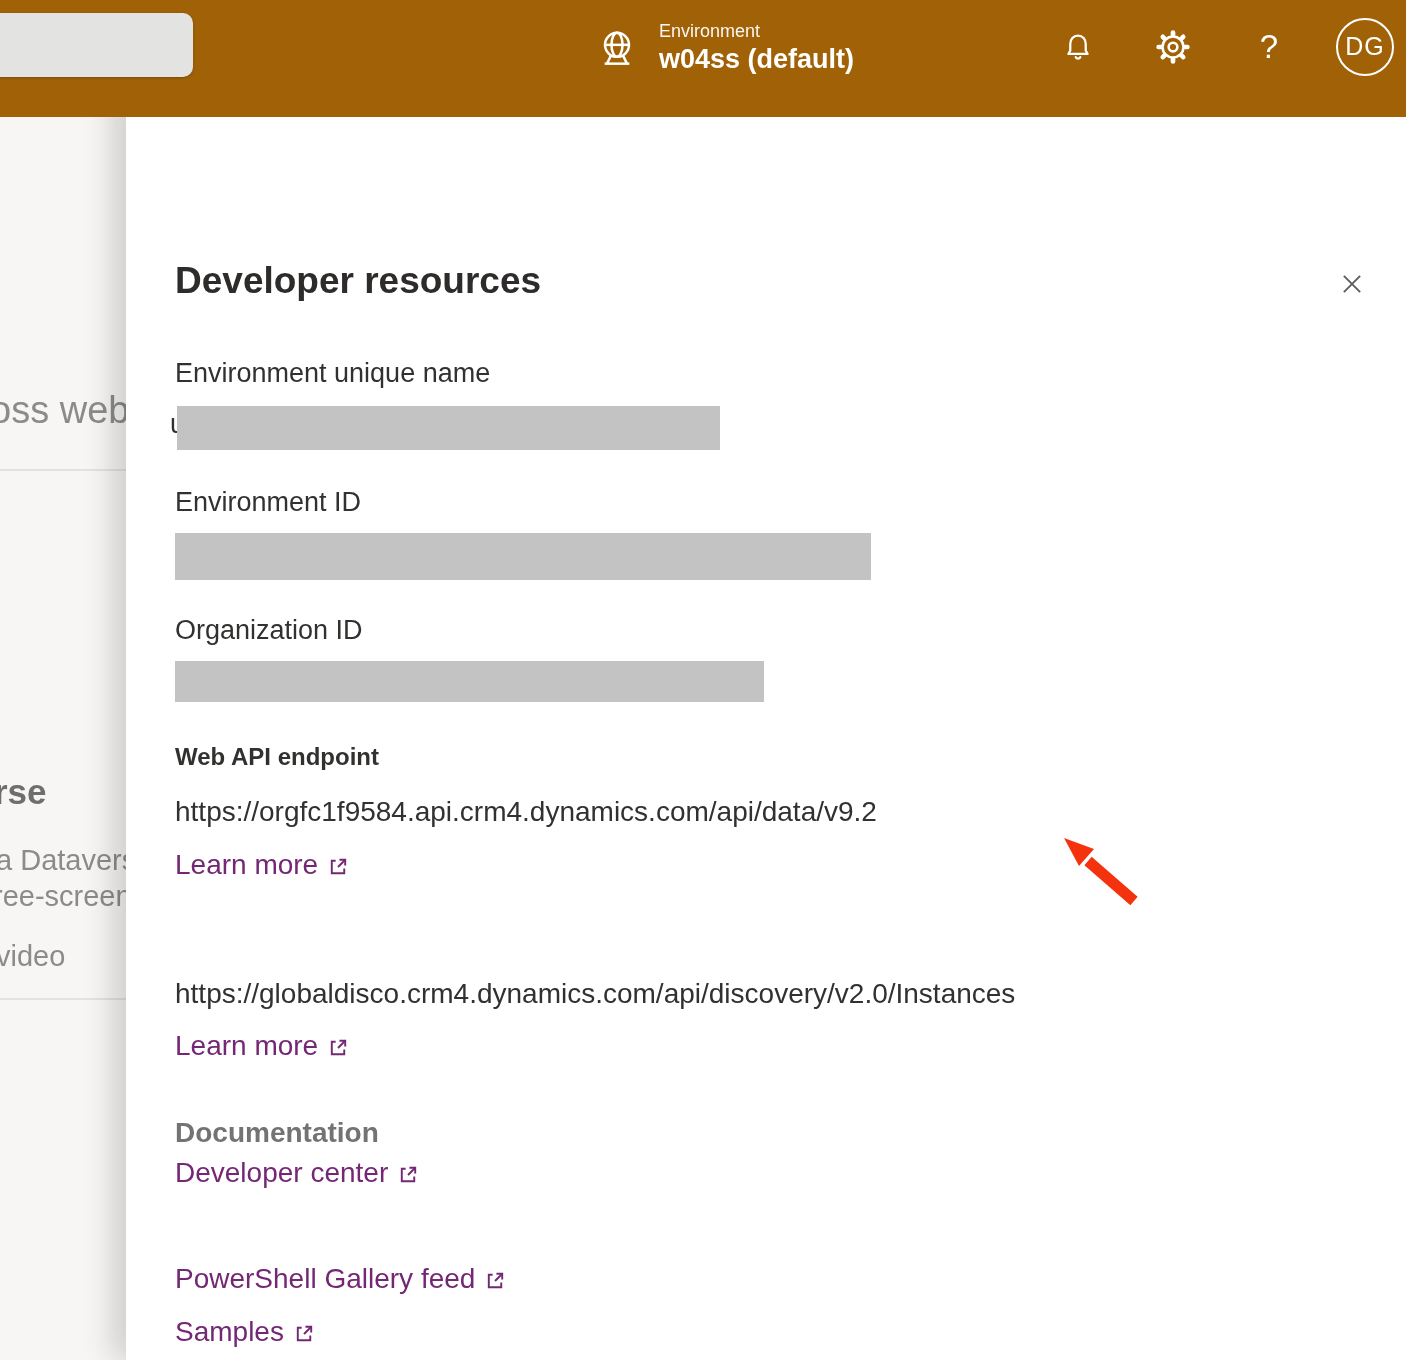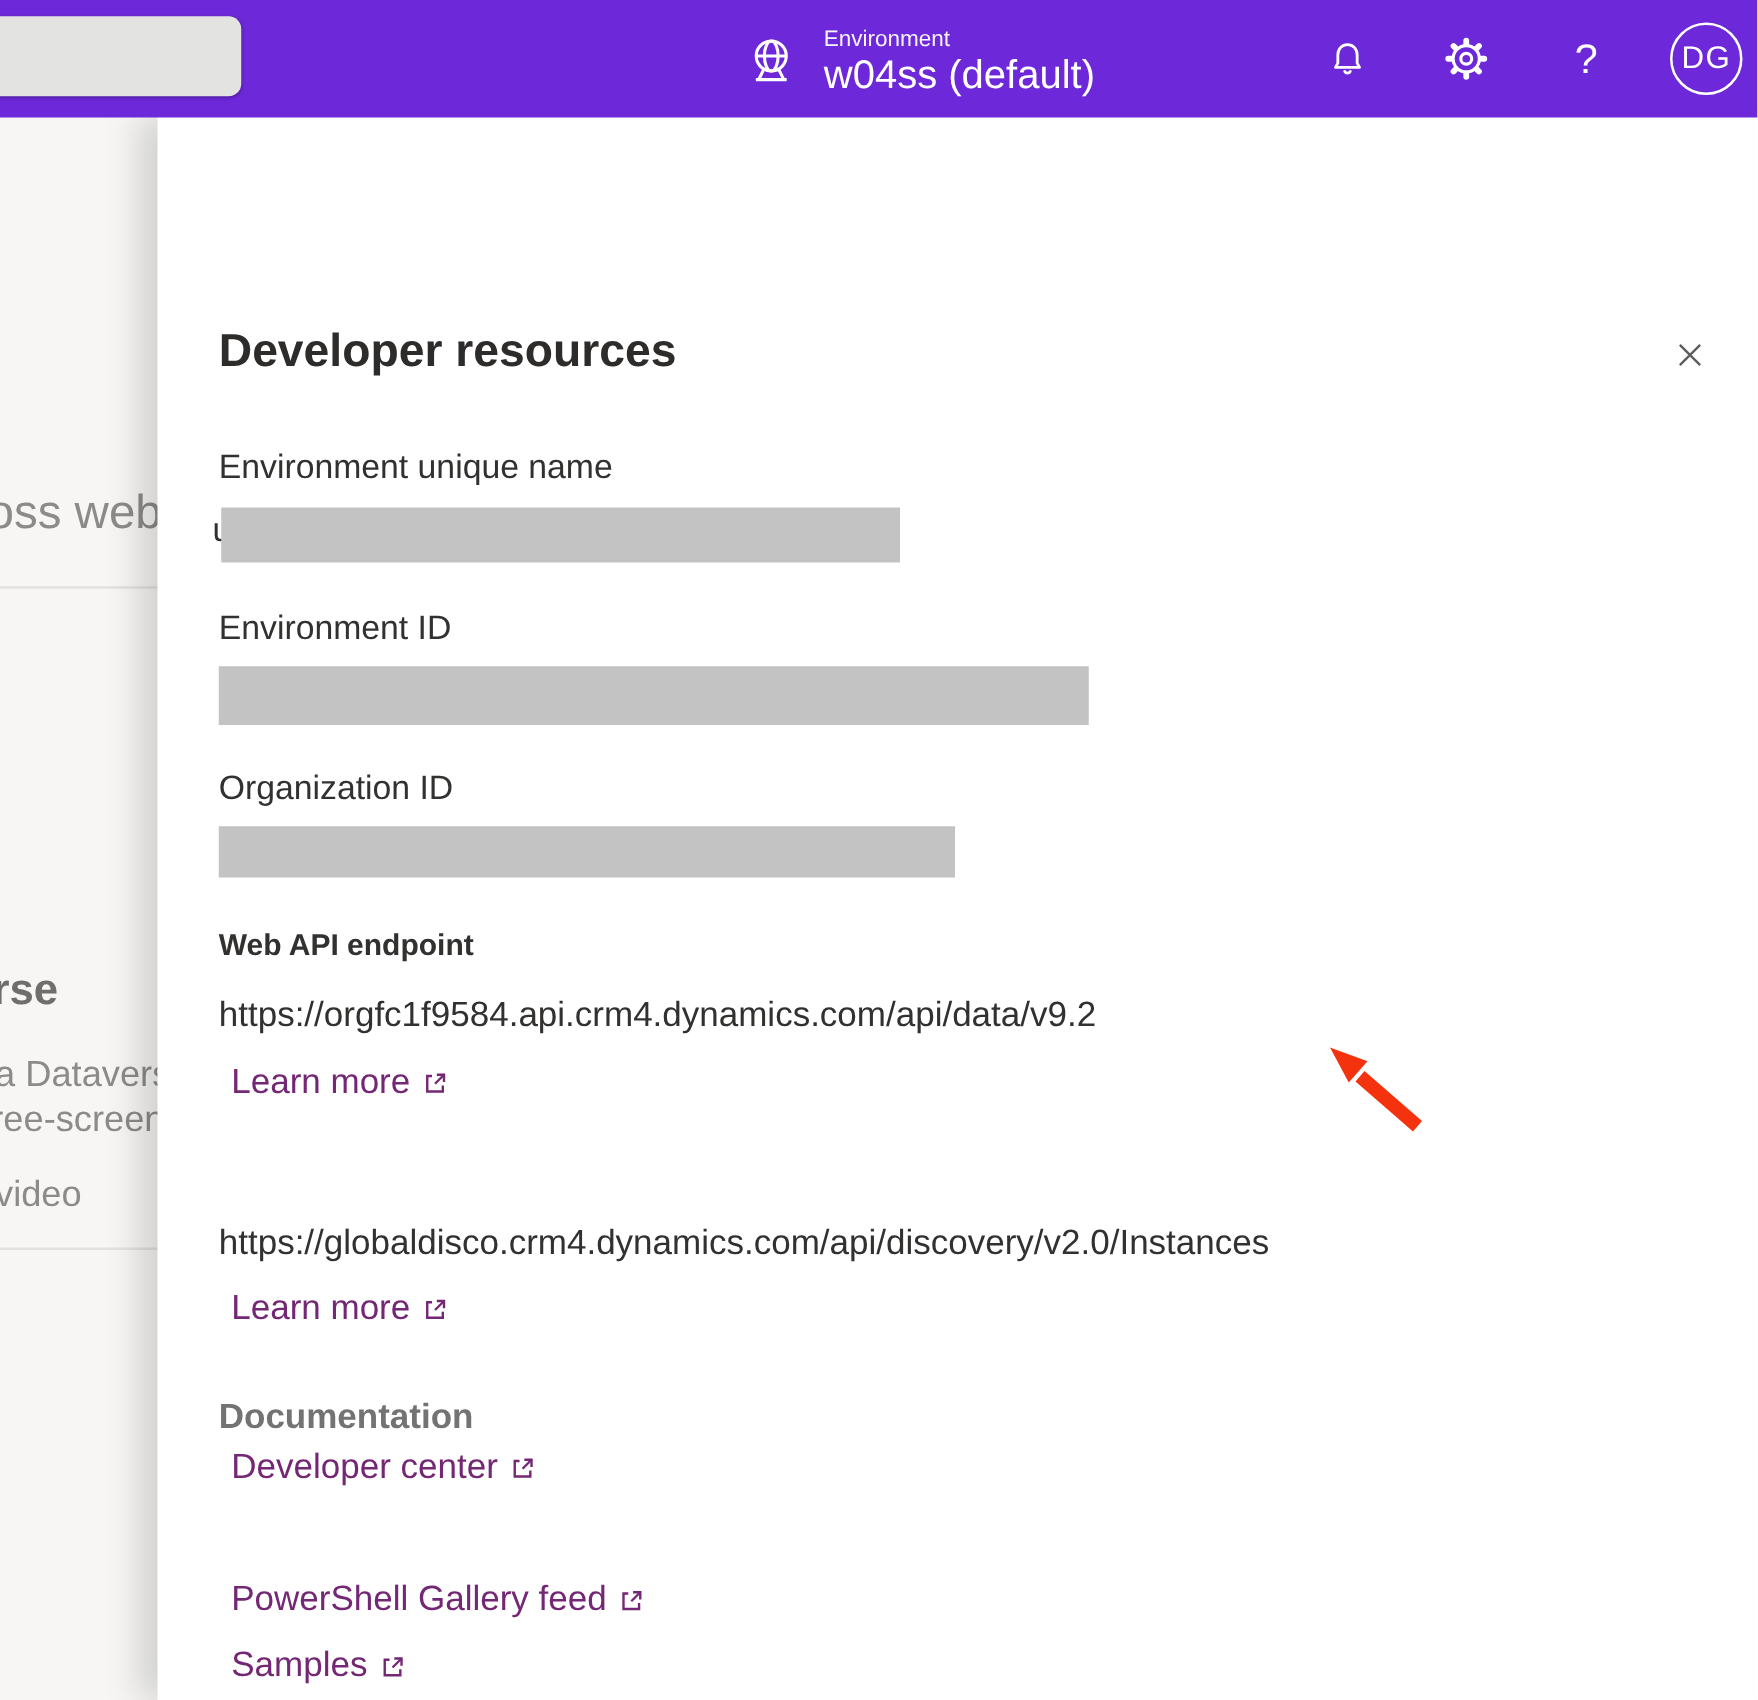--- a/index.html
+++ b/index.html
@@ -1,26 +1,26 @@
 <!DOCTYPE html>
 <html><head>
 <meta charset="utf-8">
 <style>
   * { margin:0; padding:0; box-sizing:border-box; }
   html,body { width:1406px; height:1360px; overflow:hidden; }
   body { font-family:"Liberation Sans","DejaVu Sans",sans-serif; background:#fff; position:relative; }
 
   
-  .topbar { position:absolute; left:0; top:0; width:1406px; height:94px; background:#6d28d9; z-index:30; }
+  .topbar { position:absolute; left:0; top:0; width:1406px; height:117px; background:#a16207; z-index:30; }
   .topbar-redacted { position:absolute; left:-22px; top:13px; width:215px; height:64px;
     background:#e3e3e1; border-radius:10px; box-shadow:0 1px 3px rgba(0,0,0,.25); }
   .env-group { position:absolute; left:597px; top:0; height:93px; display:flex; align-items:center; color:#fff; }
   .env-icon { width:40px; height:40px; margin-right:22px; margin-top:4px; }
   .env-label { font-size:18px; line-height:24px; font-weight:400; color:#ffffff; opacity:.95; }
-  .env-name { font-size:32px; line-height:32px; font-weight:400; color:#ffffff; }
+  .env-name { font-size:27px; line-height:32px; font-weight:700; color:#ffffff; }
   .tb-btn { position:absolute; top:0; height:93px; display:flex; align-items:center; justify-content:center;
     background:transparent; border:none; cursor:pointer; color:#fff; }
   .tb-bell { left:1054px; width:48px; }
   .tb-gear { left:1148px; width:50px; }
   .tb-help { left:1246px; width:46px; font-size:33px; font-weight:300; color:#fff; font-family:"Liberation Sans",sans-serif; }
   .tb-avatar { left:1334px; width:62px; }
   .avatar-circle { width:58px; height:58px; border-radius:50%; border:2px solid #fff; display:flex;
     align-items:center; justify-content:center; font-size:25px; color:#fff; letter-spacing:1px; }
 
   
@@ -54,21 +54,21 @@
   .bar2 { left:49px; top:440px; width:696px; height:47px; }
   .bar3 { left:49px; top:568px; width:589px; height:41px; }
 
   .ep-label { font-size:24px; font-weight:700; color:#323130; }
   .lbl-webapi { left:49px; top:650px; }
   .lbl-disco  { left:49px; top:831px; }
   .ep-url { font-size:28px; font-weight:400; color:#323130; white-space:nowrap; }
   .url1 { left:49px; top:703px; }
   .url2 { left:49px; top:885px; }
 
-  .plink { display:flex; align-items:center; gap:9px; color:#742774; font-size:28px; text-decoration:none; cursor:pointer;margin-left:10px; }
+  .plink { display:flex; align-items:center; gap:9px; color:#742774; font-size:28px; text-decoration:none; cursor:pointer; }
   .lm1 { left:49px; top:756px; }
   .lm2 { left:49px; top:937px; }
   .doc-heading { left:49px; top:1024px; font-size:28px; font-weight:700; color:#737373; }
   .doc1 { left:49px; top:1064px; }
   .doc2 { left:49px; top:1117px; }
   .doc3 { left:49px; top:1170px; }
   .doc4 { left:49px; top:1223px; }
   .ext-icon { flex:0 0 auto; display:inline-block; margin-top:3px; }
 
   .arrow-svg { left:770px; top:618px; pointer-events:none; }

